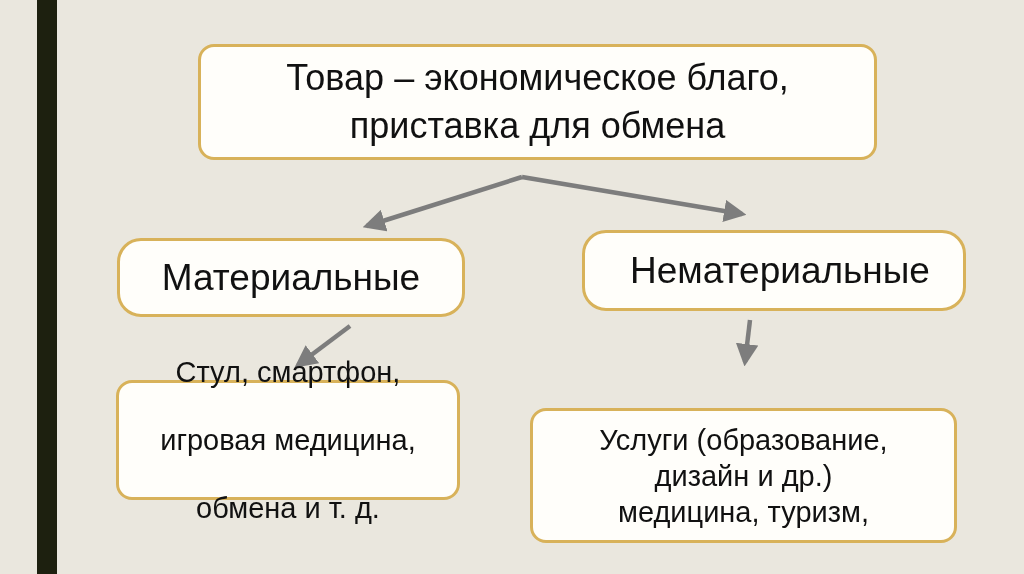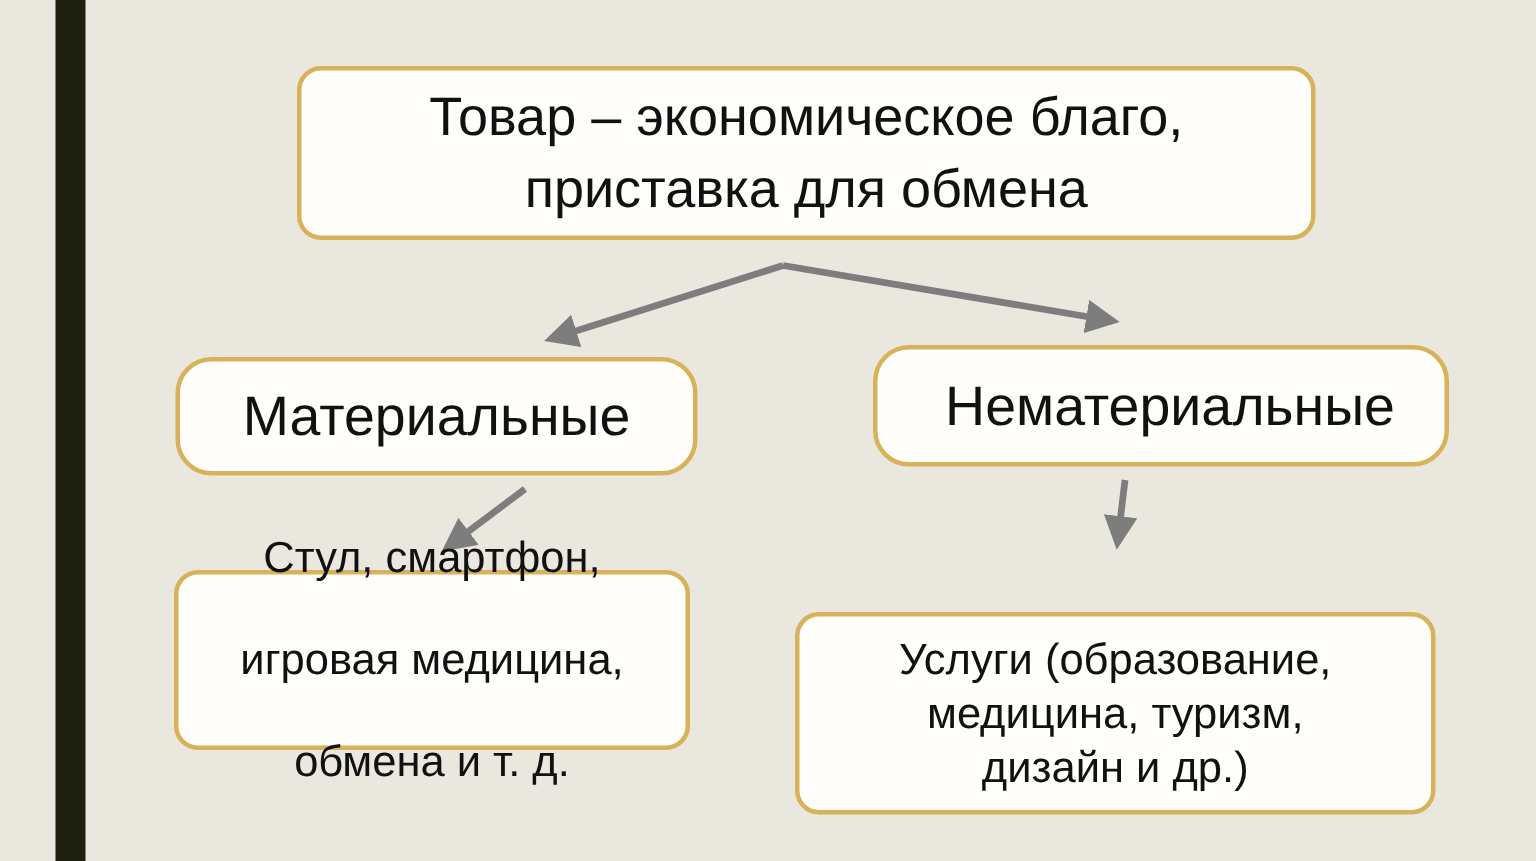--- a/index.html
+++ b/index.html
@@ -87,17 +87,17 @@
   </div>
 
   <div class="box leaf-box material-examples-box">
     <div class="line">Стул, смартфон,</div>
     <div class="line">игровая медицина,</div>
     <div class="line">обмена и т. д.</div>
   </div>
 
   <div class="box leaf-box immaterial-examples-box">
     <div class="line">Услуги (образование,</div>
+    <div class="line">дизайн и др.)</div>
     <div class="line">медицина, туризм,</div>
-    <div class="line">дизайн и др.)</div>
   </div>
 
 </div>
 
 </body></html>

